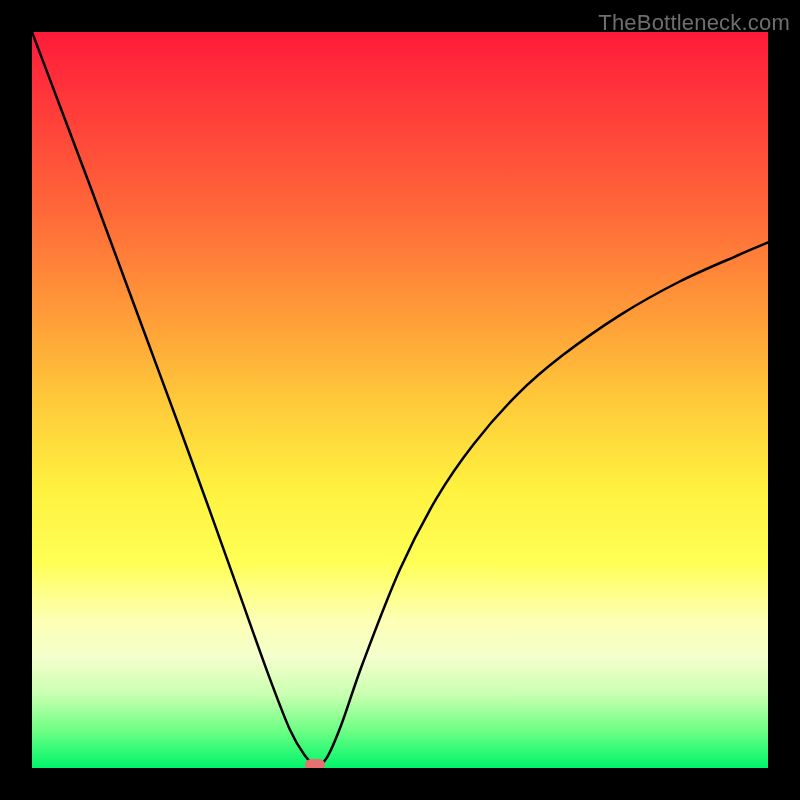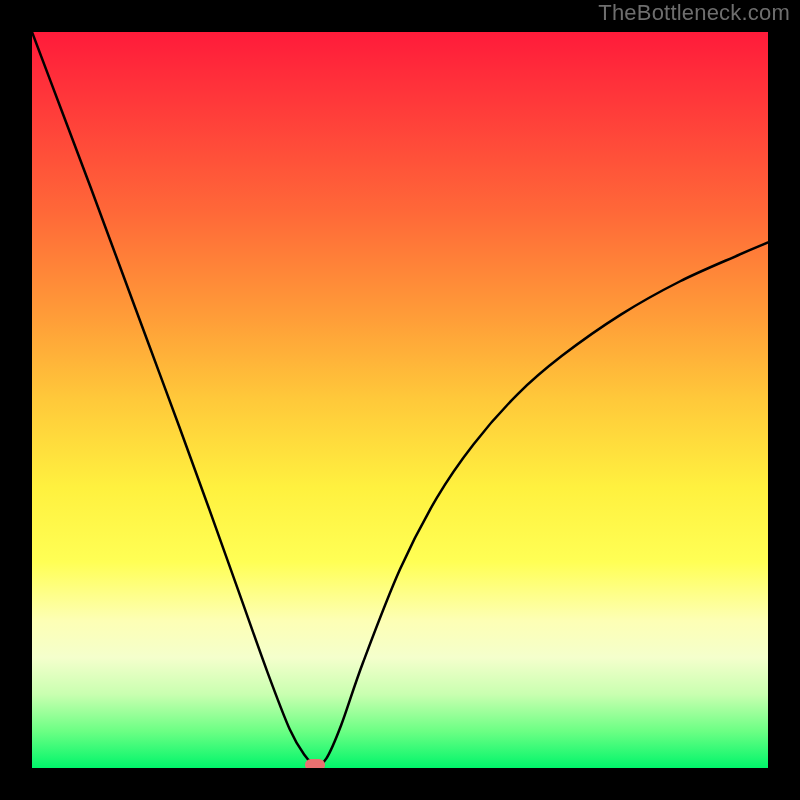--- a/index.html
+++ b/index.html
@@ -39,21 +39,21 @@
       #ffff55 72%,
       #fdffb5 80%,
       #f4ffcc 85%,
       #c9ffb0 90%,
       #6cff84 95%,
       #00f56a 100%
     );
   }
   .watermark {
     position: absolute;
-    top: 0;
+    top: 10px;
     right: 10px;
     color: #6e6e6e;
     font-size: 22px;
     font-weight: 500;
     letter-spacing: 0.2px;
   }
   svg.curve {
     position: absolute;
     inset: 0;
   }

